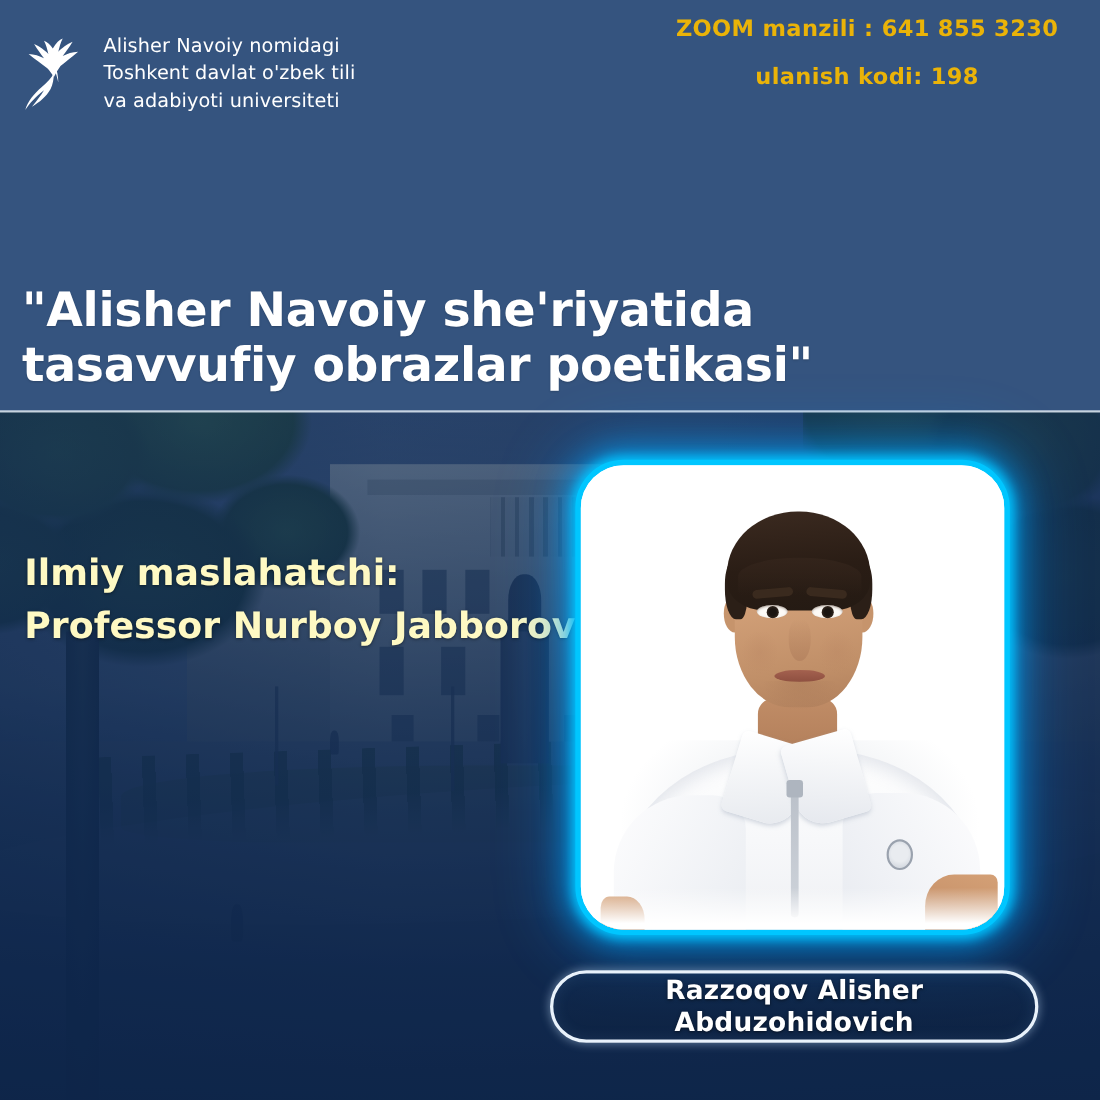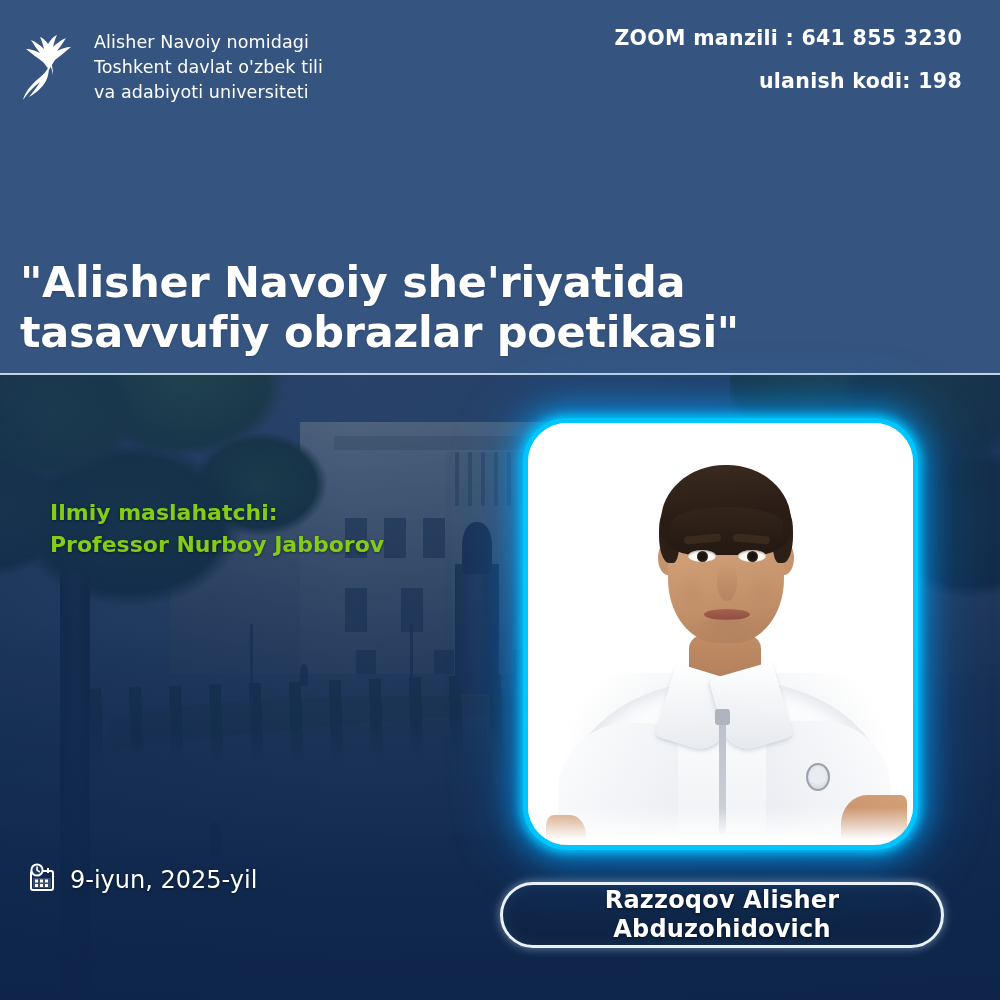--- a/index.html
+++ b/index.html
@@ -154,22 +154,22 @@
     display:flex; align-items:flex-start; gap:14px;
   }
   .brand-logo { width:62px; height:82px; flex:0 0 auto; }
   .brand-text {
     color:#ffffff; font-size:17.5px; line-height:1.42;
     font-family:"DejaVu Sans", sans-serif; letter-spacing:.1px;
     white-space:pre-line; padding-top:4px;
   }
 
   .zoom-block {
-    position:absolute; right:38px; top:28px;
-    text-align:right; color:#ffffff;
+    position:absolute; right:38px; top:16px;
+    text-align:center; color:#eab308;
   }
   .zoom-line {
     font-size:20.5px; font-weight:bold; letter-spacing:.3px;
     line-height:1.0; margin-bottom:22px; white-space:nowrap;
   }
   .zoom-line:last-child{ margin-bottom:0; }
 
   
   .title {
     position:absolute; left:20px; top:258px; width:900px;
@@ -181,24 +181,23 @@
 
   
   .subtitle {
     position:absolute; left:22px; top:390px; width:520px;
     color:#ffffff; font-weight:bold;
     font-size:25px; line-height:1.42; white-space:pre-line;
     text-shadow:0 1px 3px rgba(0,0,0,.45);
   }
   .advisor {
     position:absolute; left:22px; top:497px; width:520px;
-    color:#84cc16; font-weight:bold;
-    font-size:22px; line-height:1.45; white-space:pre-line;
+    color:#fef9c3; font-weight:bold;
+    font-size:33px; line-height:1.45; white-space:pre-line;
     text-shadow:0 1px 3px rgba(0,0,0,.45);
-    margin-left:28px;
   }
 
   
   .portrait-wrap {
     position:absolute; left:523px; top:418px; width:395px; height:432px;
     border-radius:44px;
     background:#ffffff;
     border:5px solid #00c6ff;
     box-shadow:
       0 0 10px 3px rgba(0,198,255,.95),
@@ -510,39 +509,17 @@
       <div class="p-fade"></div>
     </div>
   </div>
 
   <div class="name-pill">
     <div class="name-text">Razzoqov Alisher
 Abduzohidovich</div>
   </div>
 
   <div class="event-info">
-    <div class="ev-row">
-      <span class="ev-icon">
-        <svg viewBox="0 0 34 34" width="34" height="34" aria-hidden="true">
-          <g fill="none" stroke="#ffffff" stroke-width="2">
-            <rect x="5" y="9" width="22" height="19" rx="2"></rect>
-            <path d="M10 6 v5 M22 6 v5"></path>
-          </g>
-          <rect x="7" y="16" width="18" height="10" fill="#ffffff" opacity="0.18"></rect>
-          <g fill="#ffffff">
-            <rect x="9" y="17.5" width="3" height="3"></rect>
-              <rect x="14" y="17.5" width="3" height="3"></rect>
-            <rect x="19" y="17.5" width="3" height="3"></rect>
-              <rect x="9" y="22" width="3" height="3"></rect>
-            <rect x="14" y="22" width="3" height="3"></rect>
-              <rect x="19" y="22" width="3" height="3"></rect>
-          </g>
-          <circle cx="11" cy="8" r="5.6" fill="#1b3763" stroke="#ffffff" stroke-width="2"></circle>
-          <path d="M11 5 v3.2 l2.2 1.5" stroke="#ffffff" stroke-width="1.6" fill="none" stroke-linecap="round"></path>
-        </svg>
-      </span>
-      <span class="ev-date">9-iyun, 2025-yil</span>
-    </div>
 
 
   </div>
 
 </div>
 
 </body></html>

